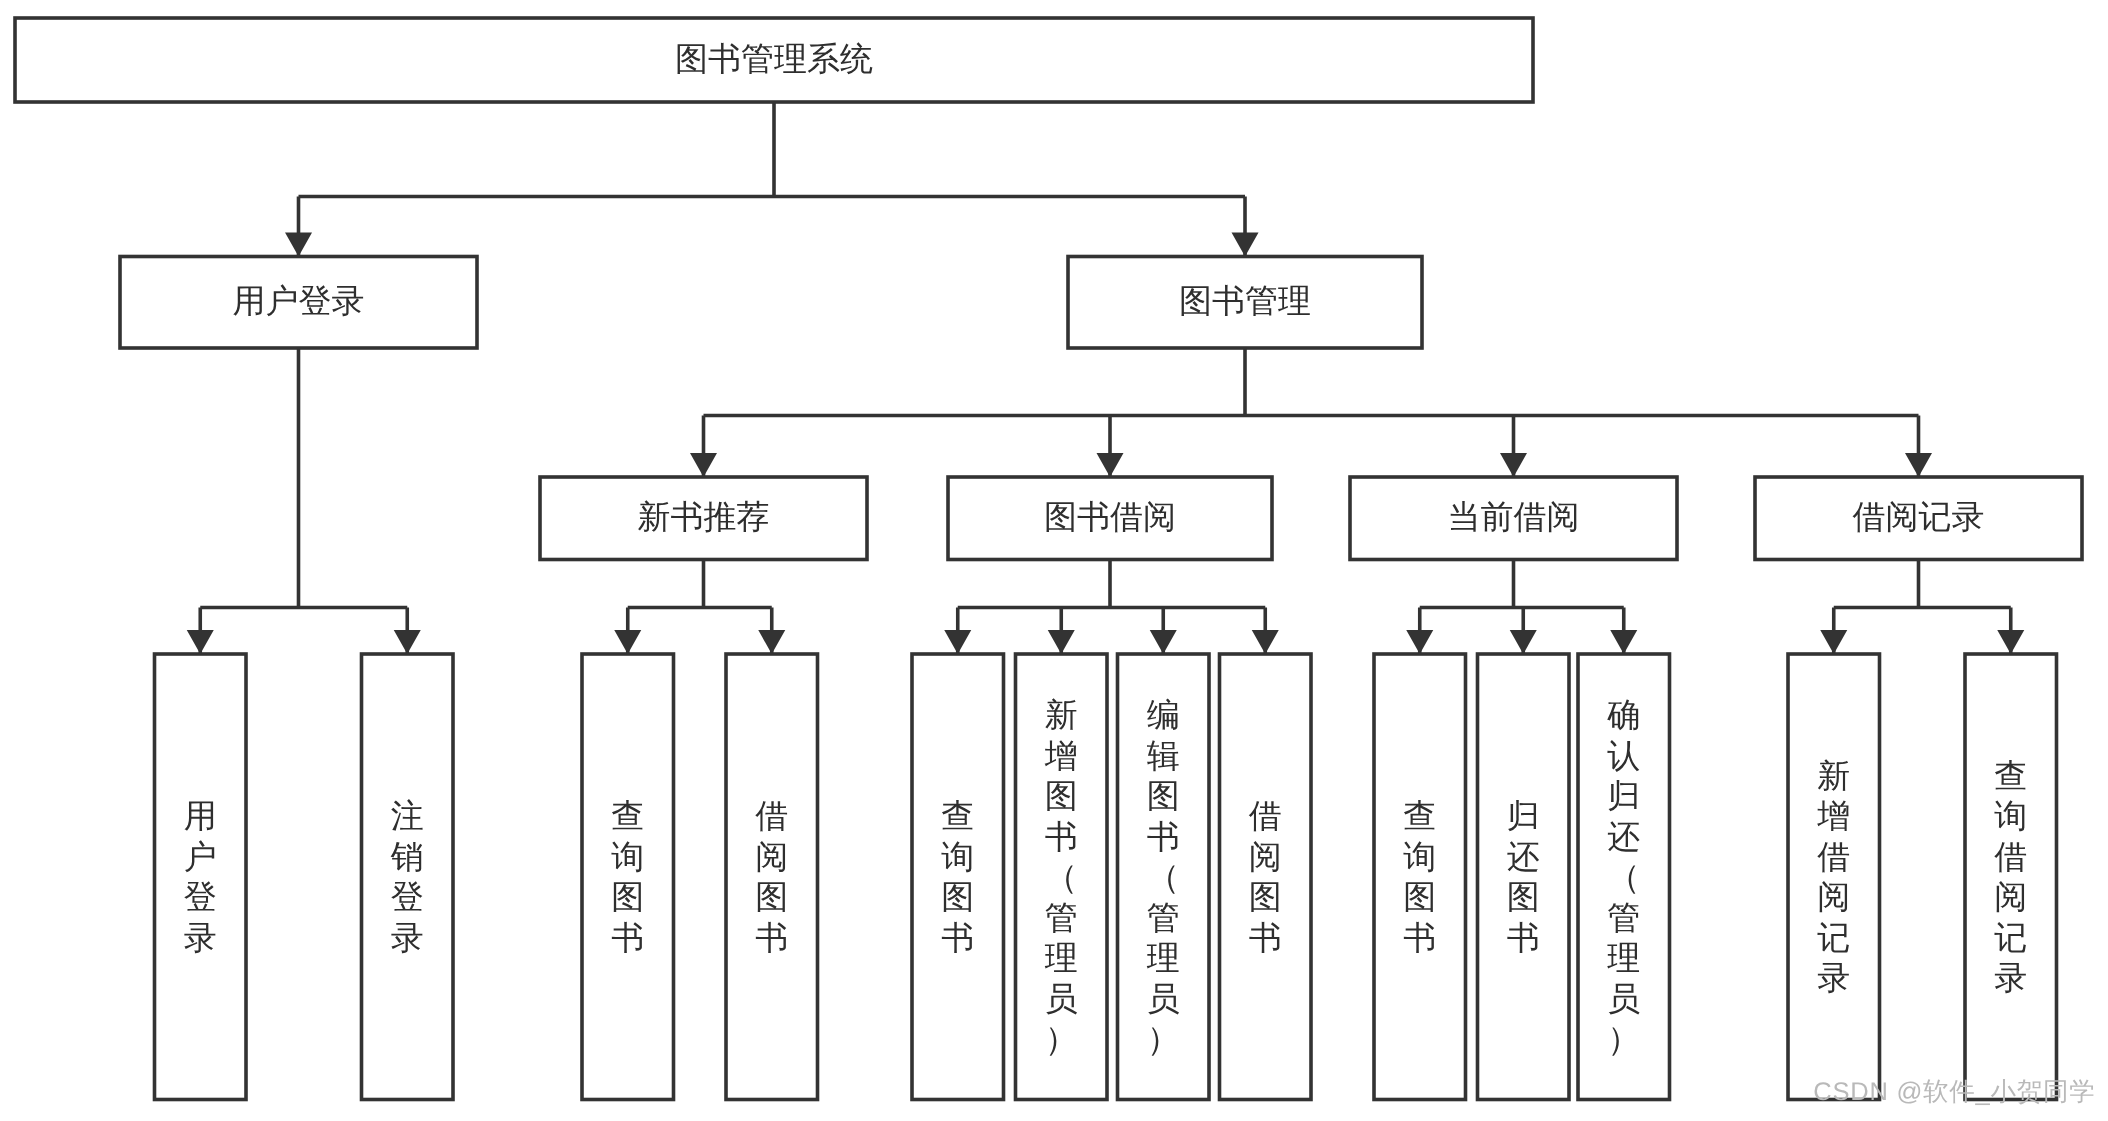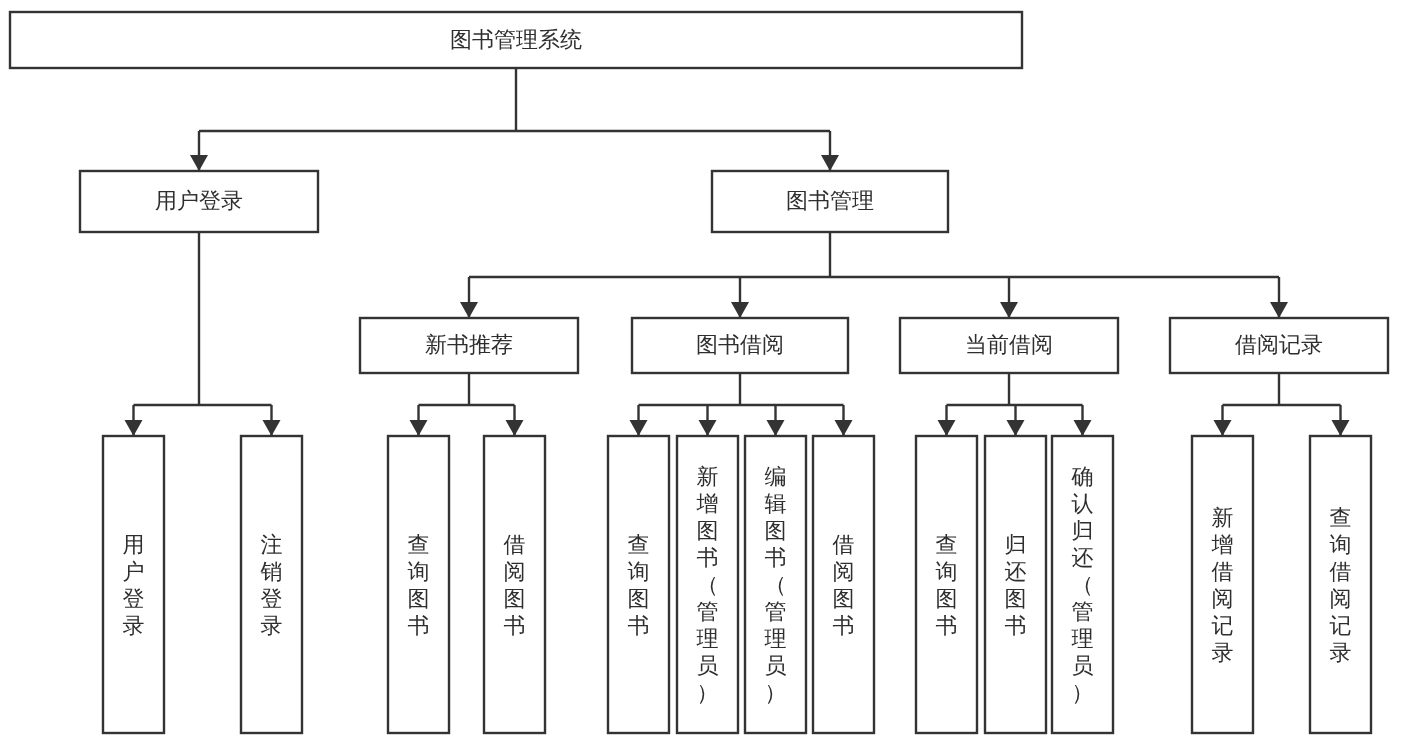--- a/index.html
+++ b/index.html
@@ -202,13 +202,14 @@
         <g>
           <rect x="1192" y="436" width="61" height="297" class="node-box"></rect>
           <text x="1222.5" class="node-label-v" y="524.56"><tspan x="1222.5" dy="0">新</tspan><tspan x="1222.5" dy="27">增</tspan><tspan x="1222.5" dy="27">借</tspan><tspan x="1222.5" dy="27">阅</tspan><tspan x="1222.5" dy="27">记</tspan><tspan x="1222.5" dy="27">录</tspan></text>
         </g>
         <g>
           <rect x="1310" y="436" width="61" height="297" class="node-box"></rect>
           <text x="1340.5" class="node-label-v" y="524.56"><tspan x="1340.5" dy="0">查</tspan><tspan x="1340.5" dy="27">询</tspan><tspan x="1340.5" dy="27">借</tspan><tspan x="1340.5" dy="27">阅</tspan><tspan x="1340.5" dy="27">记</tspan><tspan x="1340.5" dy="27">录</tspan></text>
         </g>
       </g>
   </svg>
+  <div class="watermark">CSDN @软件_小贺同学</div>
 </div>
 
 </body></html>

